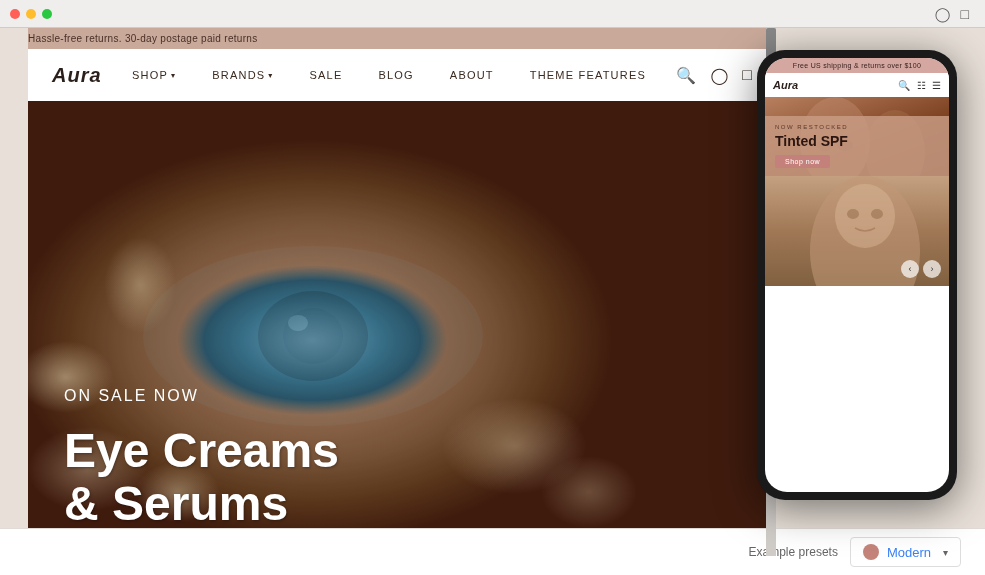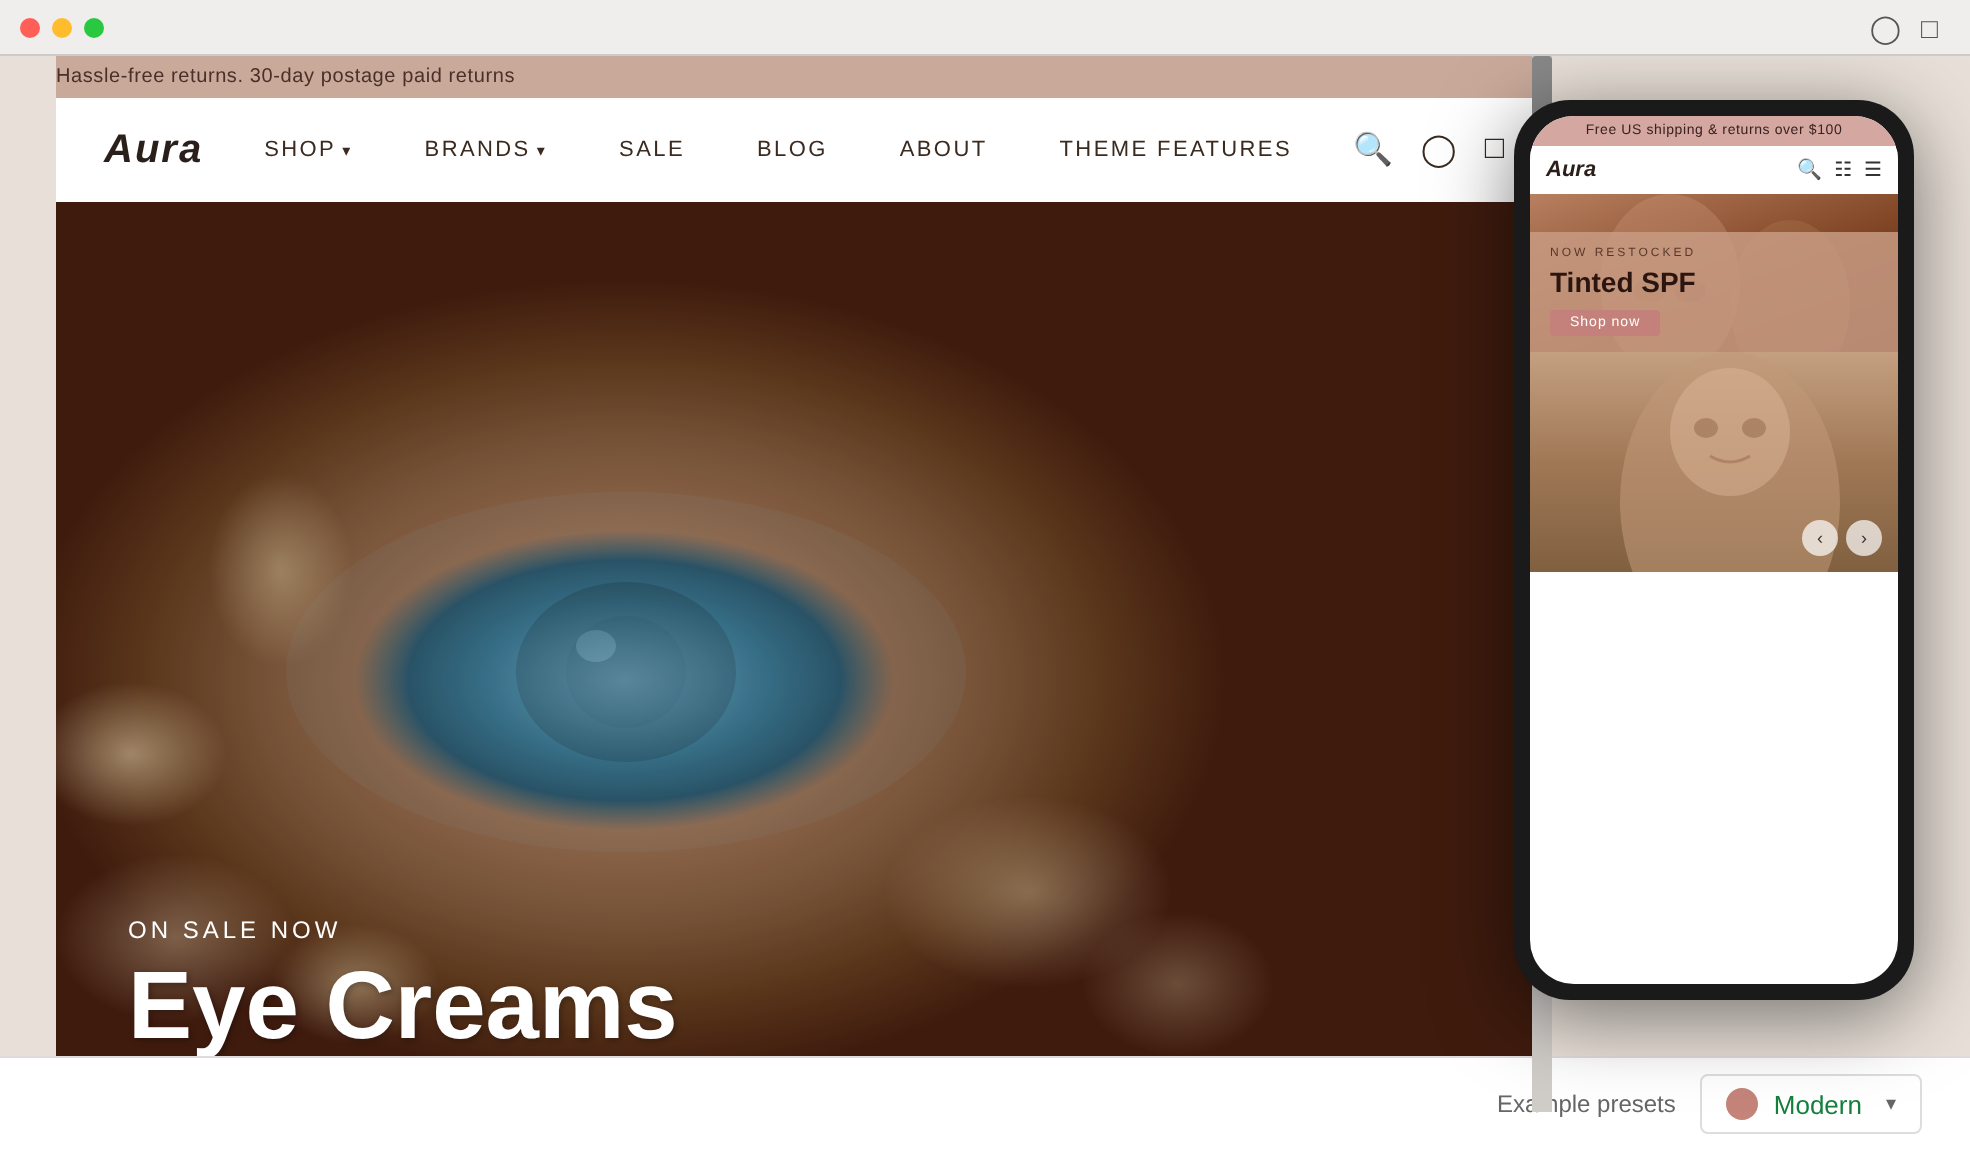--- a/index.html
+++ b/index.html
@@ -117,24 +117,24 @@
     }
 
     
     .hero-text {
       position: absolute;
       bottom: 30px;
       left: 36px;
       color: white;
     }
     .hero-subtitle {
-      font-size: 12px;
+      font-size: 16px;
       letter-spacing: 2px;
       text-transform: uppercase;
-      margin-bottom: 6px;
+      margin-bottom: 20px;
       font-weight: 400;
     }
     .hero-title {
       font-size: 48px;
       font-weight: 700;
       line-height: 1.1;
       text-shadow: 1px 1px 3px rgba(0,0,0,0.3);
     }
 
     
@@ -257,21 +257,21 @@
     }
     .preset-dot {
       width: 16px;
       height: 16px;
       border-radius: 50%;
       background: #c4847a;
     }
     .preset-name {
       font-size: 13px;
       font-weight: 500;
-      color: #15803d;
+      color: #3b82f6;
     }
     .preset-chevron {
       font-size: 10px;
       color: #666;
       margin-left: 4px;
     }
   </style>
 </head>
 <body>
 
@@ -324,20 +324,21 @@
       <ellipse cx="285" cy="235" rx="170" ry="90" fill="#7ab8d4" opacity="0.4"></ellipse>
       <ellipse cx="285" cy="235" rx="55" ry="45" fill="#1a0a05" opacity="0.8"></ellipse>
       <ellipse cx="285" cy="235" rx="30" ry="28" fill="#0a0505" opacity="0.9"></ellipse>
       <ellipse cx="270" cy="222" rx="10" ry="8" fill="white" opacity="0.6"></ellipse>
     </svg>
 
     <div class="hero-text">
       <div class="hero-subtitle">ON SALE NOW</div>
       <div class="hero-title">
         <span>Eye Creams</span><br>
+        <span>&amp; Serums</span>
       </div>
     </div>
   </div>
 </div>
 
 <div class="scrollbar" style="left:766px;top:28px;">
   <div class="scrollbar-thumb"></div>
 </div>
 
 <div class="mobile-preview">

